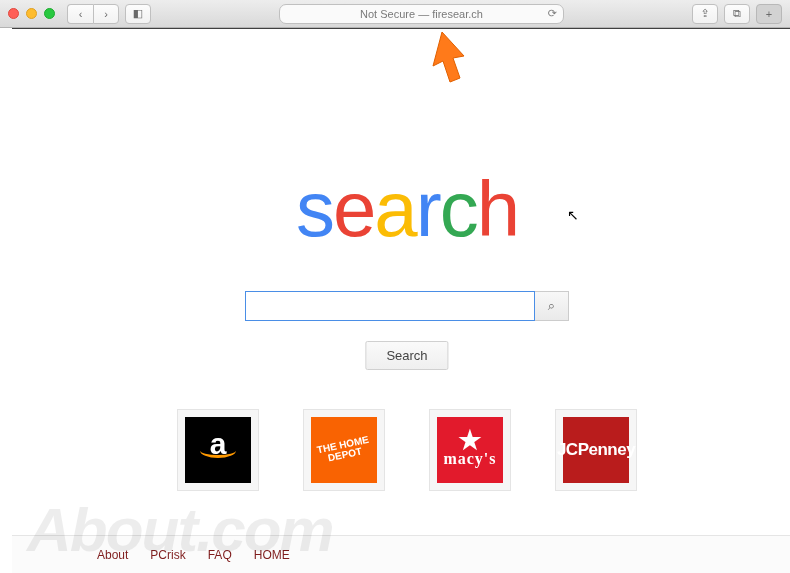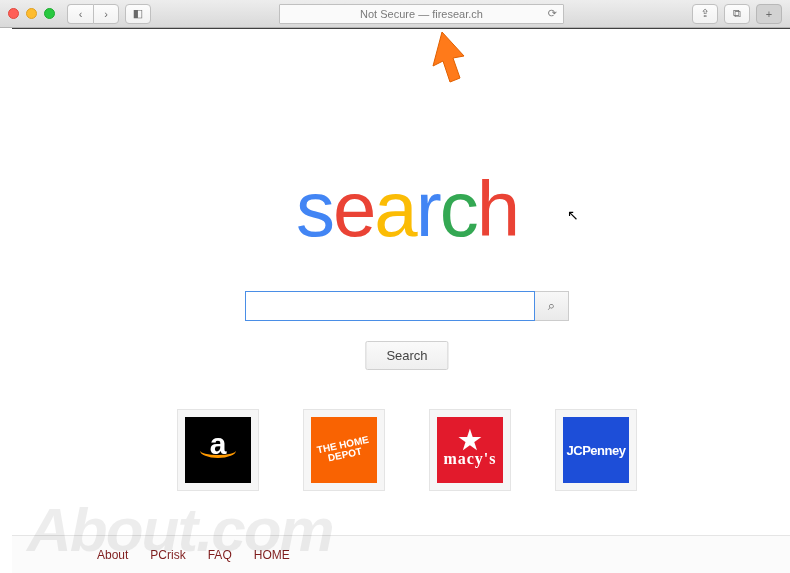--- a/index.html
+++ b/index.html
@@ -9,21 +9,21 @@
 .toolbar { height: 28px; background: linear-gradient(#ededed, #d9d9d9); border-bottom: 1px solid #b3b3b3; display: flex; align-items: center; padding: 0 8px; gap: 6px; }
 .traffic { display: flex; gap: 7px; margin-right: 6px; }
 .dot { width: 11px; height: 11px; border-radius: 50%; }
 .dot.r { background: #ff5f57; border: .5px solid #e1493f; }
 .dot.y { background: #febc2e; border: .5px solid #dfa023; }
 .dot.g { background: #28c840; border: .5px solid #1dac2f; }
 .tb-btn { height: 20px; min-width: 26px; border: 1px solid #c0c0c0; border-radius: 4px; background: linear-gradient(#fcfcfc,#f2f2f2); display: flex; align-items: center; justify-content: center; color: #6a6a6a; font-size: 11px; }
 .tb-group { display: flex; }
 .tb-group .tb-btn:first-child { border-radius: 4px 0 0 4px; border-right: none; }
 .tb-group .tb-btn:last-child { border-radius: 0 4px 4px 0; }
-.addr { flex: 1; margin: 0 6px; height: 20px; border: 1px solid #c0c0c0; border-radius: 1px; background: #fafafa; display: flex; align-items: center; justify-content: center; font-size: 11px; color: #7a7a7a; position: relative; }
+.addr { flex: 1; margin: 0 6px; height: 20px; border: 1px solid #c0c0c0; border-radius: 7px; background: #fafafa; display: flex; align-items: center; justify-content: center; font-size: 11px; color: #7a7a7a; position: relative; }
 .addr .reload { position: absolute; right: 6px; color: #7a7a7a; font-size: 11px; }
 .flexspace { width: 110px; }
 
 
 .page { position: relative; width: 100%; height: calc(100% - 28px); background: #fff; border-top: 1px solid #404040; margin-left: 12px; }
 
 .logo { position: absolute; left: 50%; transform: translateX(-50%); top: 135px; font-size: 78px; font-weight: 400; letter-spacing: -2px; font-family: Arial, sans-serif; }
 .logo span { display: inline-block; }
 
 .searchbar-row { position: absolute; top: 262px; left: 50%; transform: translateX(-50%); display: flex; }
@@ -35,21 +35,21 @@
 .tiles { position: absolute; top: 380px; left: 50%; transform: translateX(-50%); display: flex; gap: 44px; }
 .tile { width: 82px; height: 82px; border: 1px solid #e4e4e4; background: #f6f6f6; display: flex; align-items: center; justify-content: center; }
 .tile-inner { width: 66px; height: 66px; display: flex; align-items: center; justify-content: center; color: #fff; font-size: 11px; font-weight: bold; text-align: center; }
 .amazon { background: #000; }
 .amazon::after { content: ""; width: 36px; height: 12px; border-bottom: 3px solid #ff9900; border-radius: 0 0 50% 50%; position: absolute; }
 .hd { background: #f96302; transform: rotate(0deg); }
 .hd-text { font-family: Impact, sans-serif; font-size: 10px; line-height: 1; transform: rotate(-12deg); }
 .macys { background: #e21a2c; font-family: Georgia, serif; position: relative; }
 .macys-star { font-size: 26px; display: block; line-height: .7; }
 .macys-text { font-size: 16px; letter-spacing: 1px; }
-.jcp { background: #1d4ed8; font-family: Arial; font-weight: bold; font-size: 13px; letter-spacing: -.5px; text-align: center; }
+.jcp { background: #b91c1c; font-family: Arial; font-weight: bold; font-size: 17px; letter-spacing: -.5px; text-align: center; }
 
 .footer { position: absolute; bottom: 0; left: 0; right: 0; height: 38px; border-top: 1px solid #e5e5e5; display: flex; align-items: center; padding-left: 85px; gap: 22px; font-size: 12px; color: #7f1d1d; background: #fbfbfb; }
 
 .arrow-annot { position: absolute; top: 28px; left: 420px; z-index: 100; }
 .arrow-annot svg { display: block; }
 
 .cursor-annot { position: absolute; top: 178px; left: 555px; font-size: 14px; color: #000; z-index: 50; pointer-events: none; }
 
 .watermark { position: absolute; left: 15px; bottom: 8px; font-family: Arial; font-size: 62px; font-weight: bold; font-style: italic; color: rgba(0,0,0,0.07); letter-spacing: -2px; pointer-events: none; z-index: 200; }
 </style>

